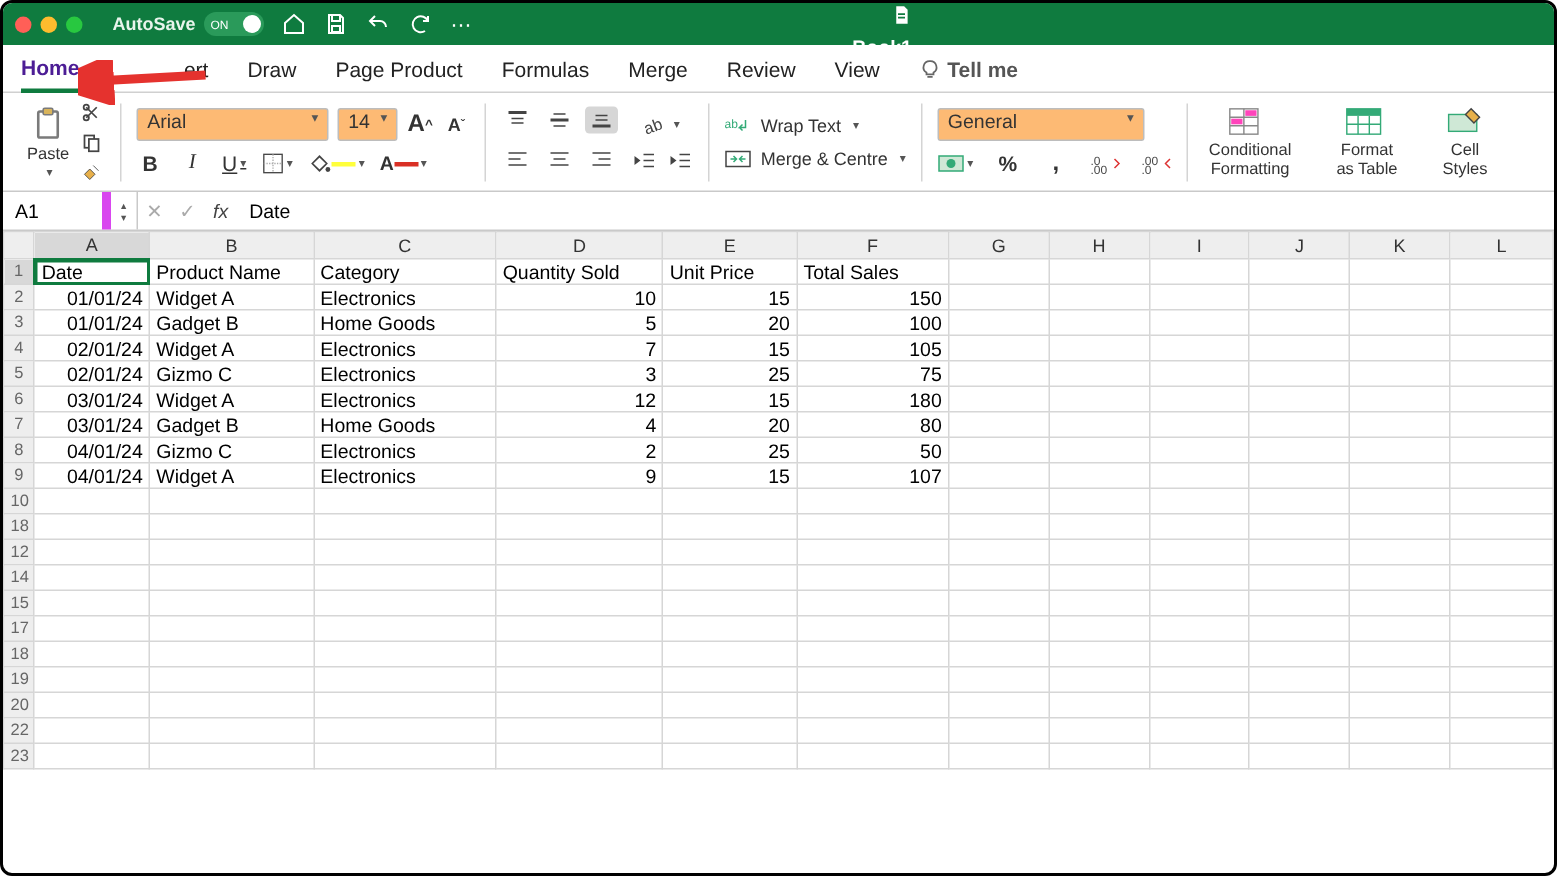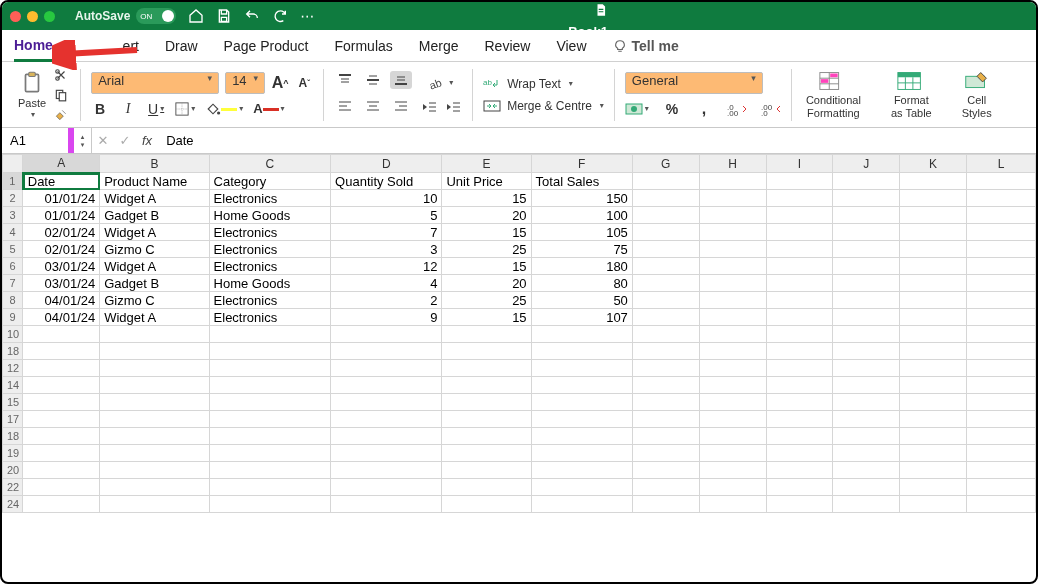--- a/index.html
+++ b/index.html
@@ -703,21 +703,21 @@
           <td></td>
           <td></td>
           <td></td>
           <td></td>
           <td></td>
           <td></td>
           <td></td>
           <td></td>
         </tr>
         <tr>
-          <td class="rowhdr">24</td>
+          <td class="rowhdr">23</td>
           <td></td>
           <td></td>
           <td></td>
           <td></td>
           <td></td>
           <td></td>
           <td></td>
           <td></td>
           <td></td>
           <td></td>

